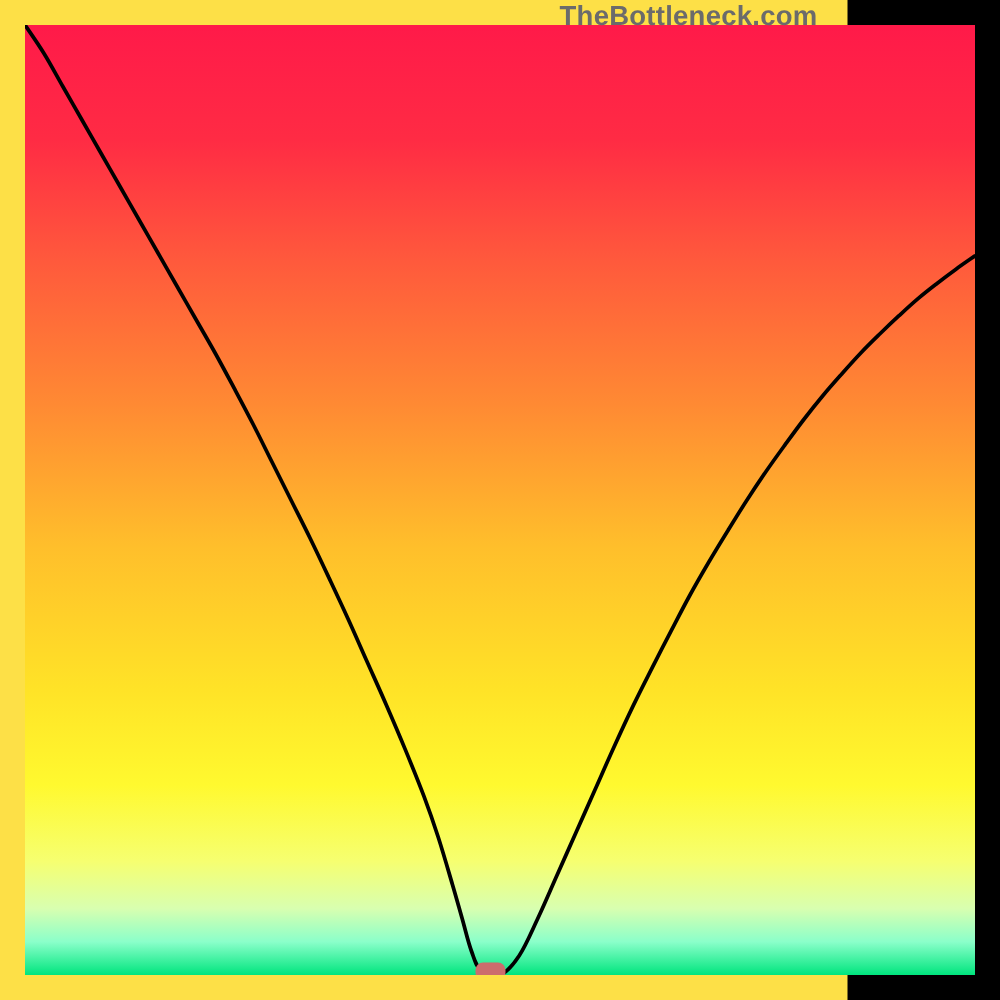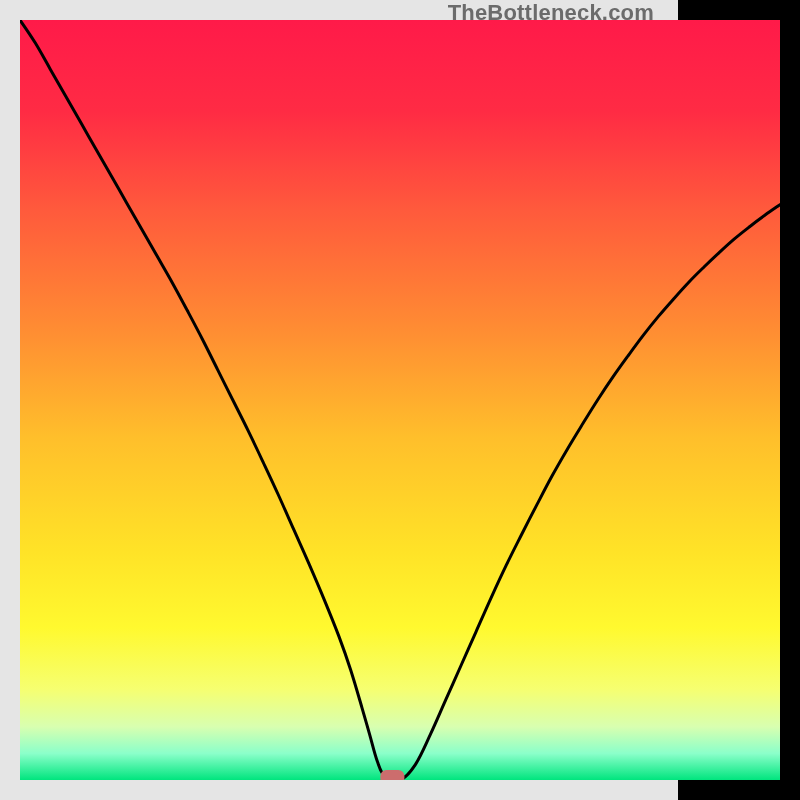--- a/index.html
+++ b/index.html
@@ -8,21 +8,21 @@
     width: 800px;
     height: 800px;
     background: #000;
     font-family: Arial, Helvetica, sans-serif;
     overflow: hidden;
   }
   .frame {
     position: absolute;
     left: 0; top: 0;
     width: 678px; height: 800px;
-    background: #e5e5e5;
+    background: #fde047;
   }
   .plot {
     position: absolute;
     left: 20px;
     top: 20px;
     width: 760px;
     height: 760px;
   }
   .watermark {
     position: absolute;

